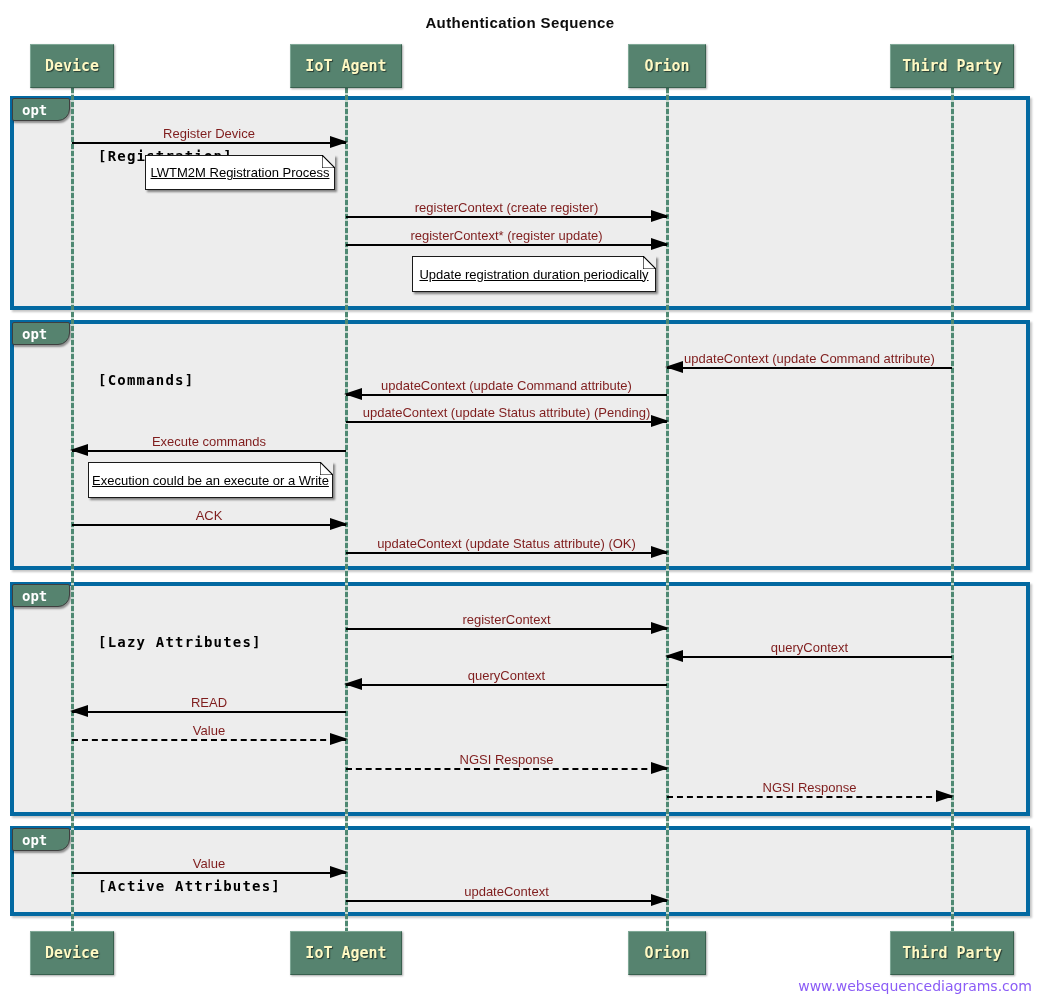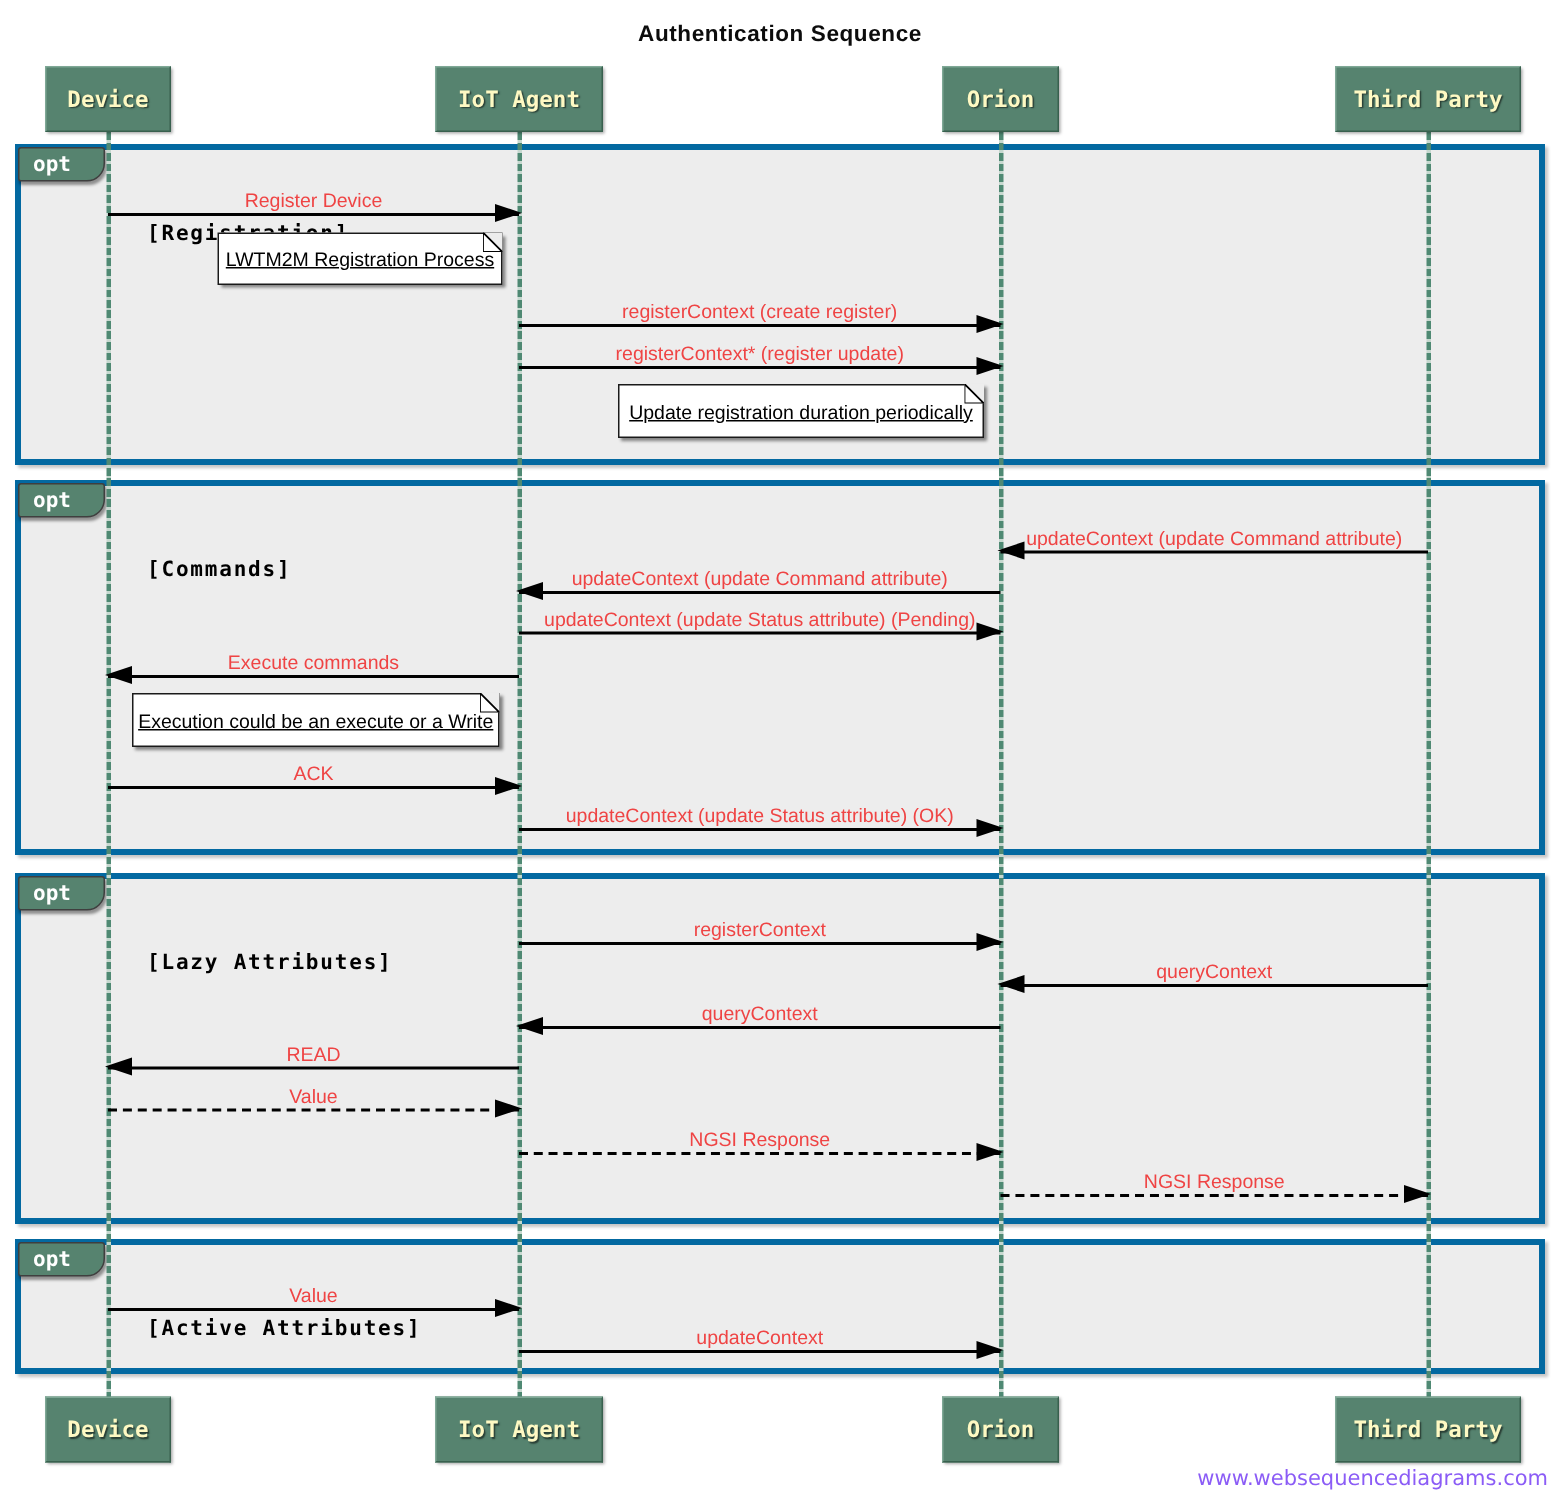--- a/index.html
+++ b/index.html
@@ -20,21 +20,21 @@
             background:repeating-linear-gradient(to bottom,#4f8973 0 5px,#c6d8cf 5px 7px);}
   .actor{position:absolute;height:44px;background:#56836f;border:1px solid;
          border-color:#7fa896 #38604e #38604e #7fa896;box-shadow:1px 1px 2px rgba(0,0,0,.35);
          display:flex;align-items:center;justify-content:center;color:#fef9c3;
          font:bold 15px "DejaVu Sans Mono",monospace;text-shadow:1px 1px 1px rgba(0,0,0,.55);
          box-sizing:border-box;z-index:5;white-space:nowrap;}
   .message{position:absolute;height:15px;z-index:4;}
   .msg-solid{border-bottom:2px solid #000;}
   .msg-dashed{border-bottom:2px dashed #000;}
   .msg-label{position:absolute;left:0;right:0;bottom:1px;text-align:center;
-             font:13px "Liberation Sans",sans-serif;color:#ef4444;white-space:nowrap;margin-top:44px;}
+             font:13px "Liberation Sans",sans-serif;color:#7f1d1d;white-space:nowrap;margin-top:44px;}
   .arrowhead{position:absolute;width:0;height:0;border-top:6px solid transparent;
              border-bottom:6px solid transparent;bottom:-6px;}
   .arrow-right{border-left:18px solid #000;right:-2px;}
   .arrow-left{border-right:18px solid #000;left:-2px;}
   .note{position:absolute;background:#ffffff;border:1px solid #1a1a1a;
         box-shadow:2px 2px 2px rgba(0,0,0,.45);box-sizing:border-box;z-index:4;
         display:flex;align-items:center;justify-content:center;
         font:13px "Liberation Sans",sans-serif;color:#000;white-space:nowrap;text-decoration:underline;}
   .note-fold{position:absolute;top:-1px;right:-1px;width:13px;height:13px;}
   .footer{position:absolute;right:8px;bottom:4px;font:14px "DejaVu Sans",sans-serif;color:#8b5cf6;z-index:6;}

